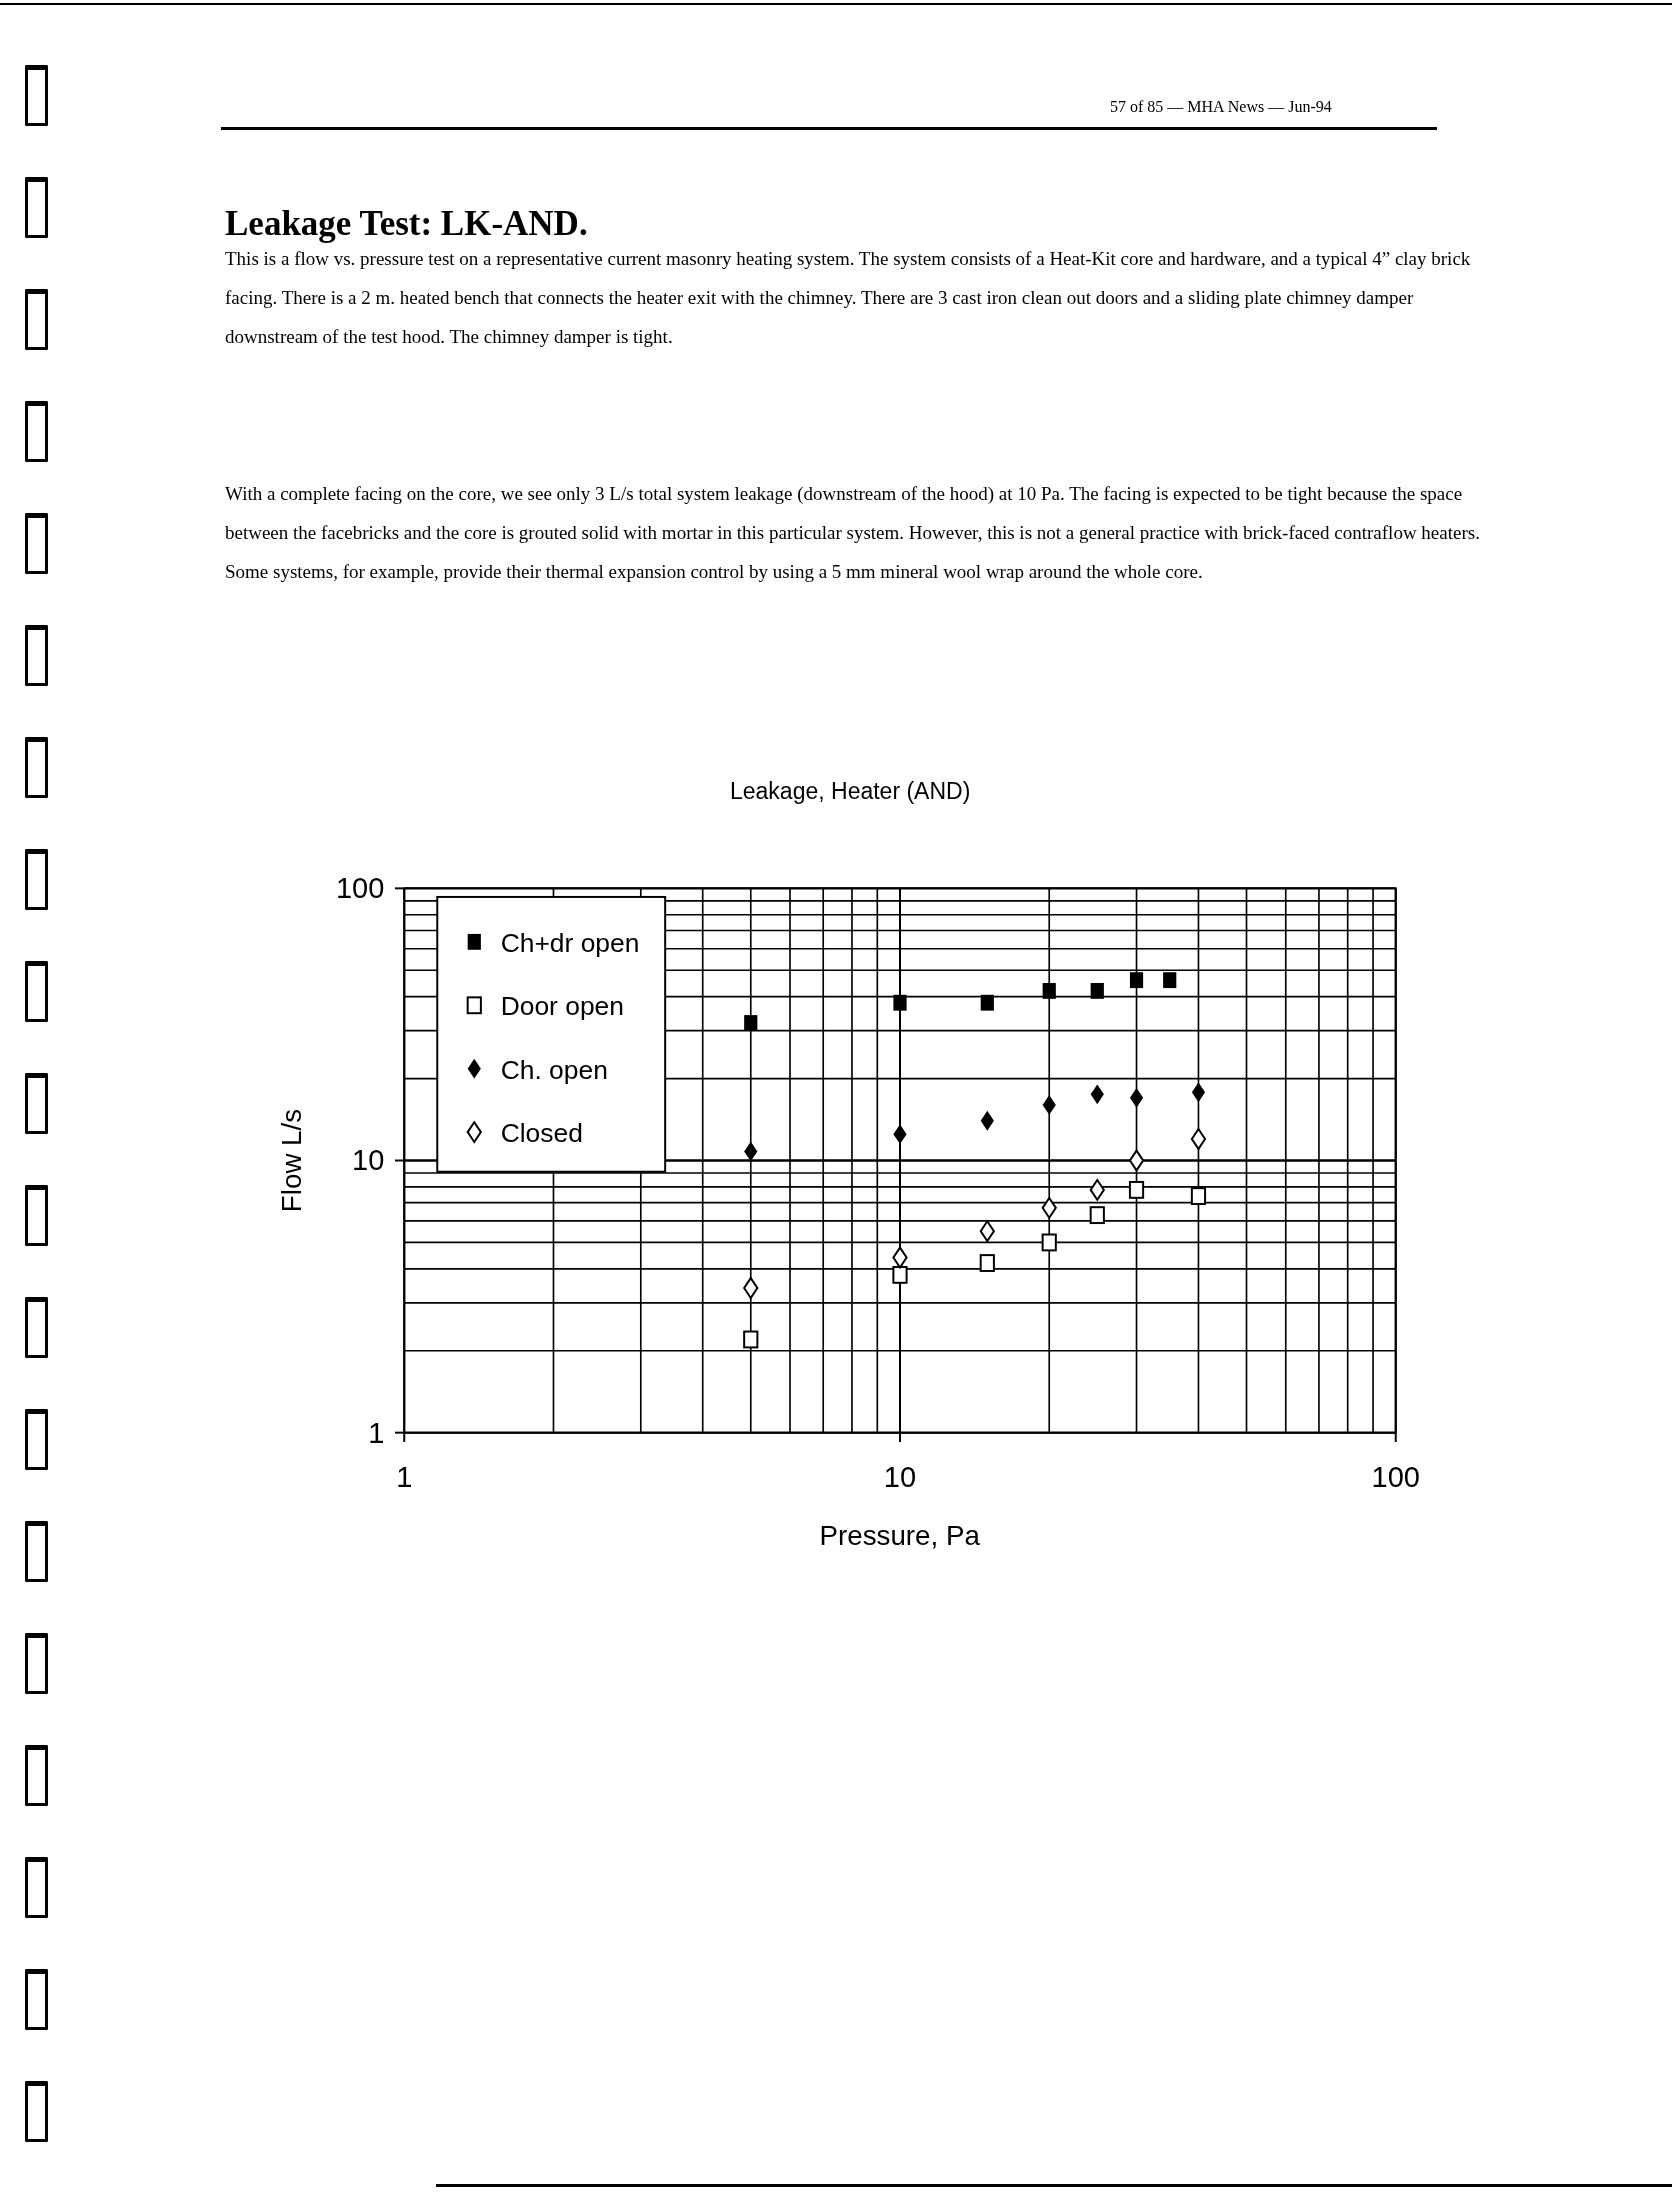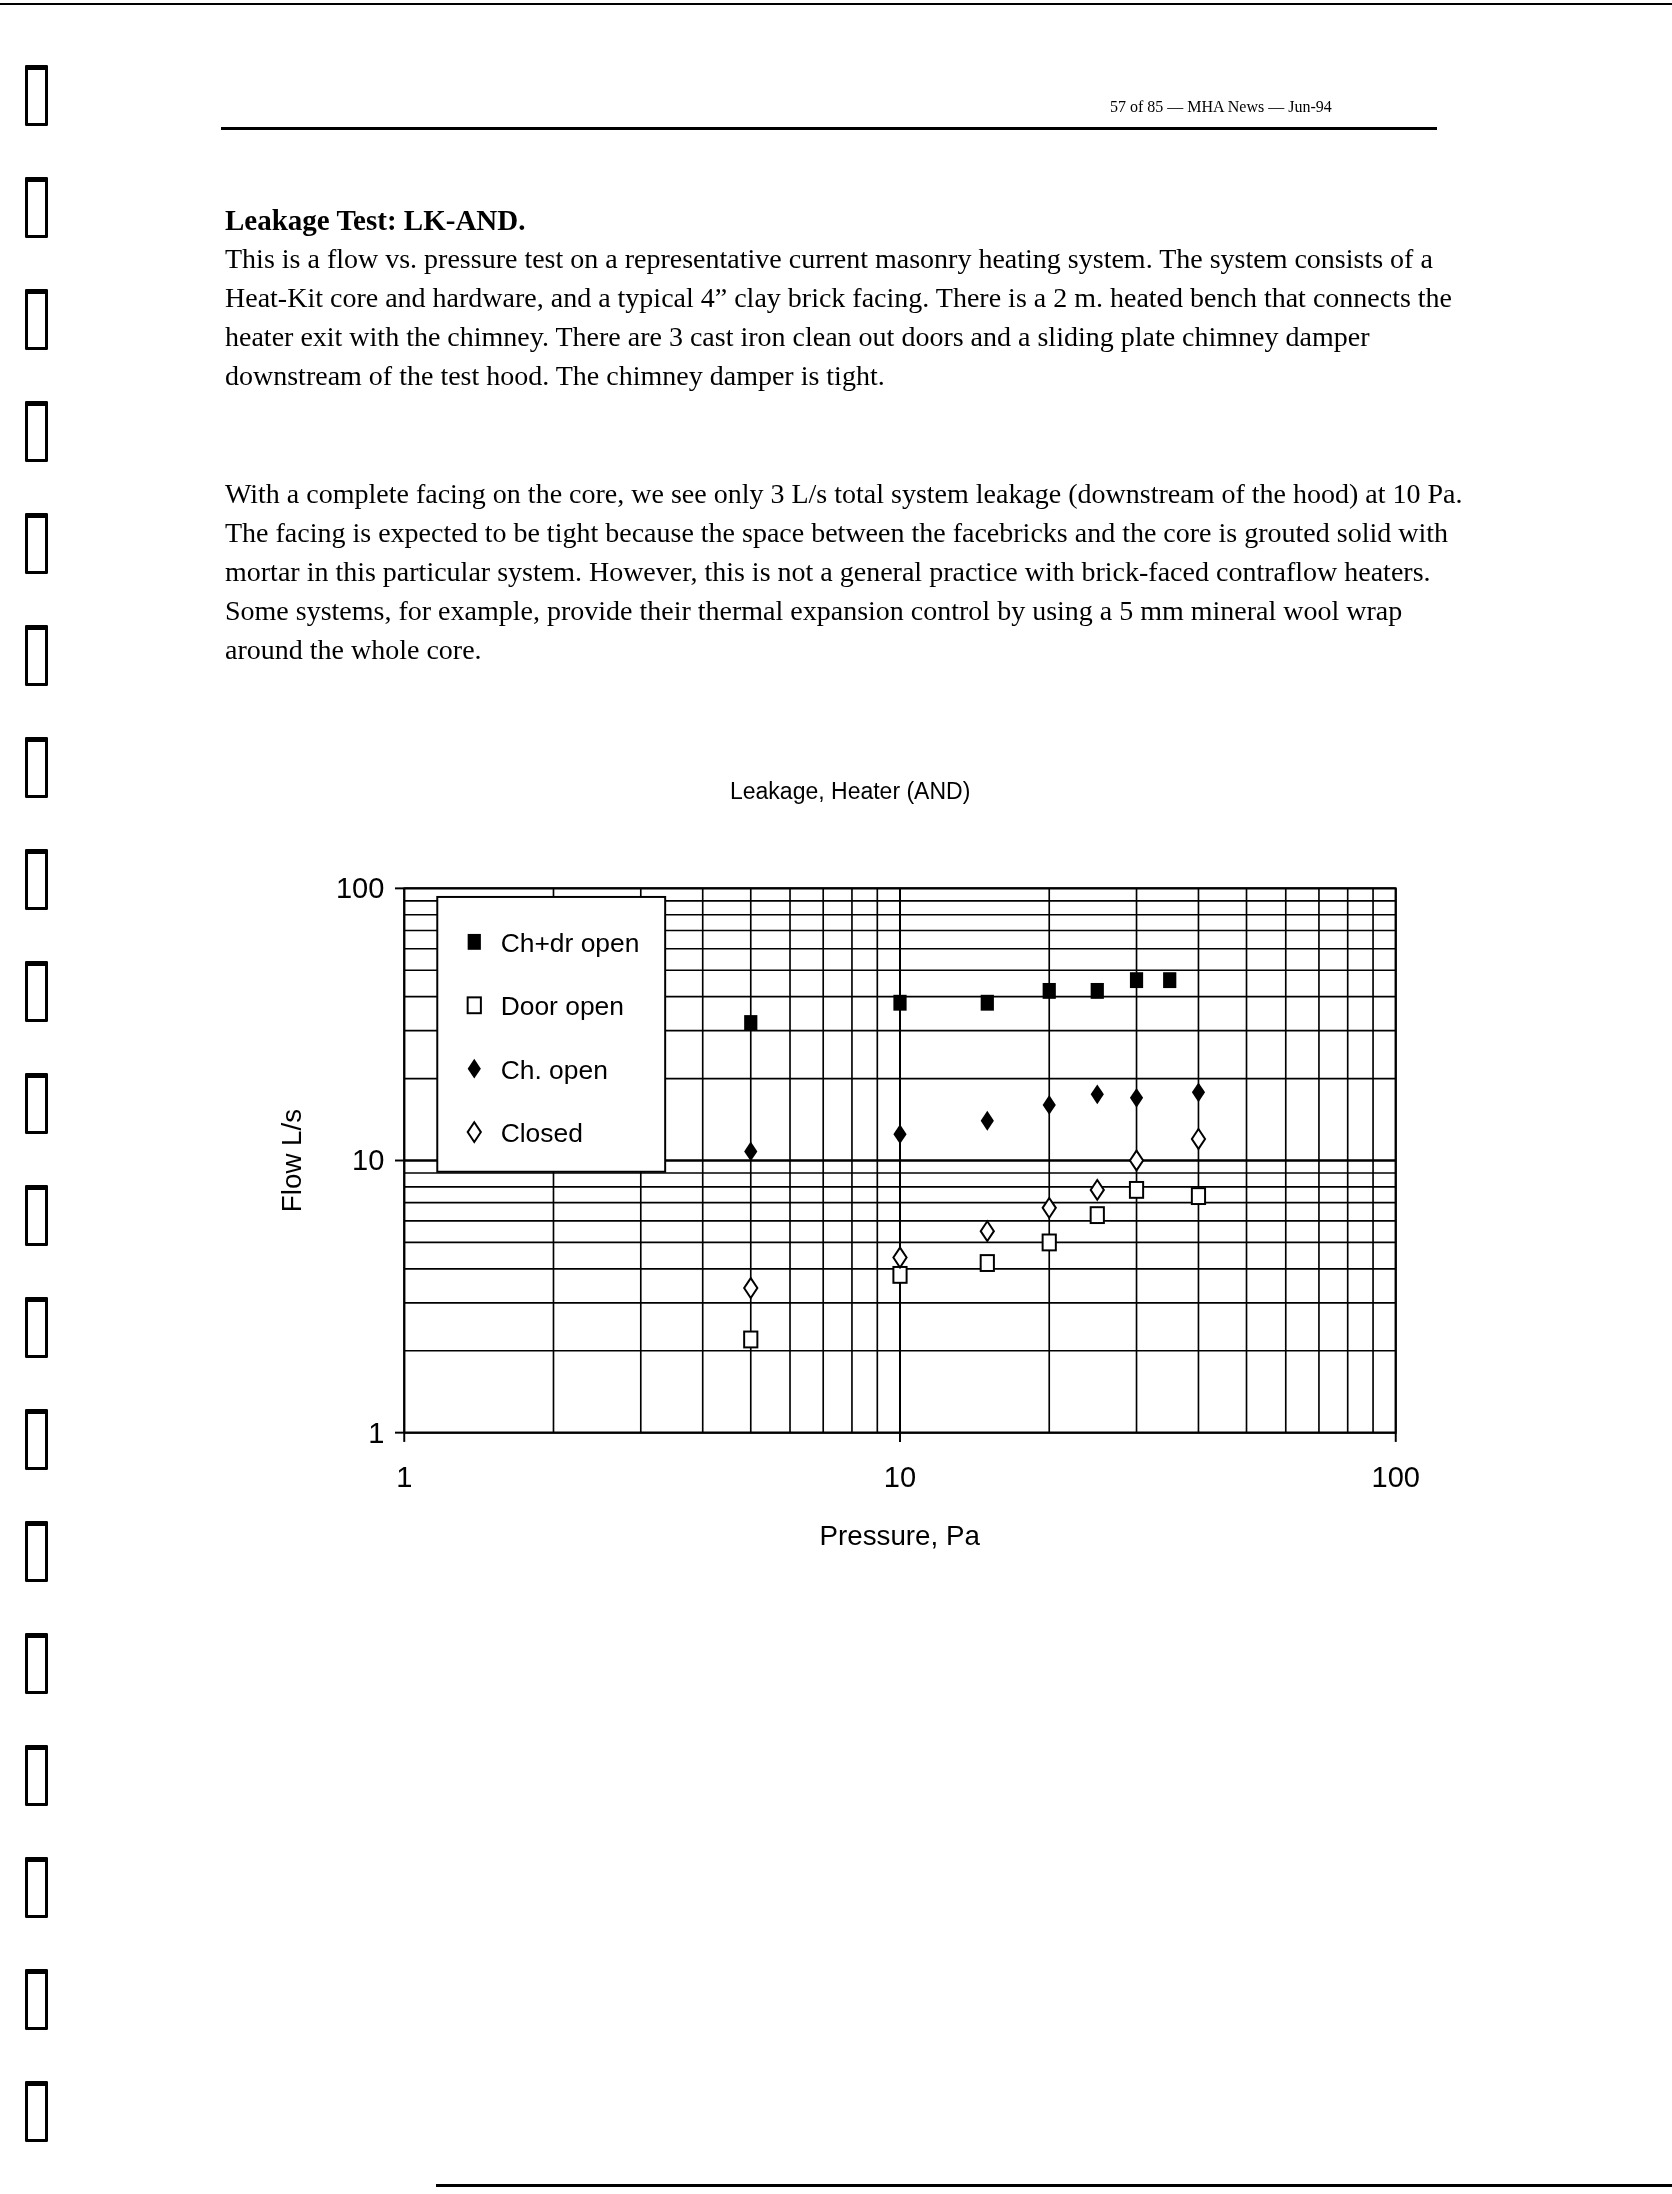--- a/index.html
+++ b/index.html
@@ -2,22 +2,22 @@
 <html style="font-size:10.6px"><head>
 <meta charset="utf-8">
 <style>
   html,body{margin:0;padding:0;background:#fff;}
   body{width:1672px;height:2194px;position:relative;overflow:hidden;font-family:"Liberation Serif",serif;color:#000;}
   .top-rule{position:absolute;left:0;top:2.6px;width:1672px;height:2px;background:#000;}
   .bottom-rule{position:absolute;left:436px;top:2184px;width:1236px;height:3.3px;background:#000;}
   .punch{position:absolute;left:25px;width:22.5px;height:61px;border:3.3px solid #000;border-top-width:5.3px;box-sizing:border-box;border-radius:1.3px;}
   .header{position:absolute;left:1110px;top:98px;font-size:16px;white-space:nowrap;}
   .header-rule{position:absolute;left:221px;top:127px;width:1216px;height:2.6px;background:#000;}
-  .section-title{position:absolute;left:225px;top:204px;font-size:29px;font-weight:bold;}
-  .para{position:absolute;left:225px;width:1255px;font-size:28px;line-height:39px;font-family:Liberation Serif, serif;}
+  .section-title{position:absolute;left:225px;top:204px;font-size:35px;font-weight:bold;}
+  .para{position:absolute;left:225px;width:1255px;font-size:19px;line-height:39px;font-family:Liberation Serif, serif;}
   .p1{top:239px;}
   .p2{top:474px;}
   .chart-title{position:absolute;left:730px;top:778px;font-family:"Liberation Sans",sans-serif;font-size:23px;}
   .chart{position:absolute;left:251px;top:859px;}
   .axis-text{font-family:"Liberation Sans",sans-serif;font-size:42px;}
 </style>
 </head>
 <body>
 
 <div class="top-rule"></div>

